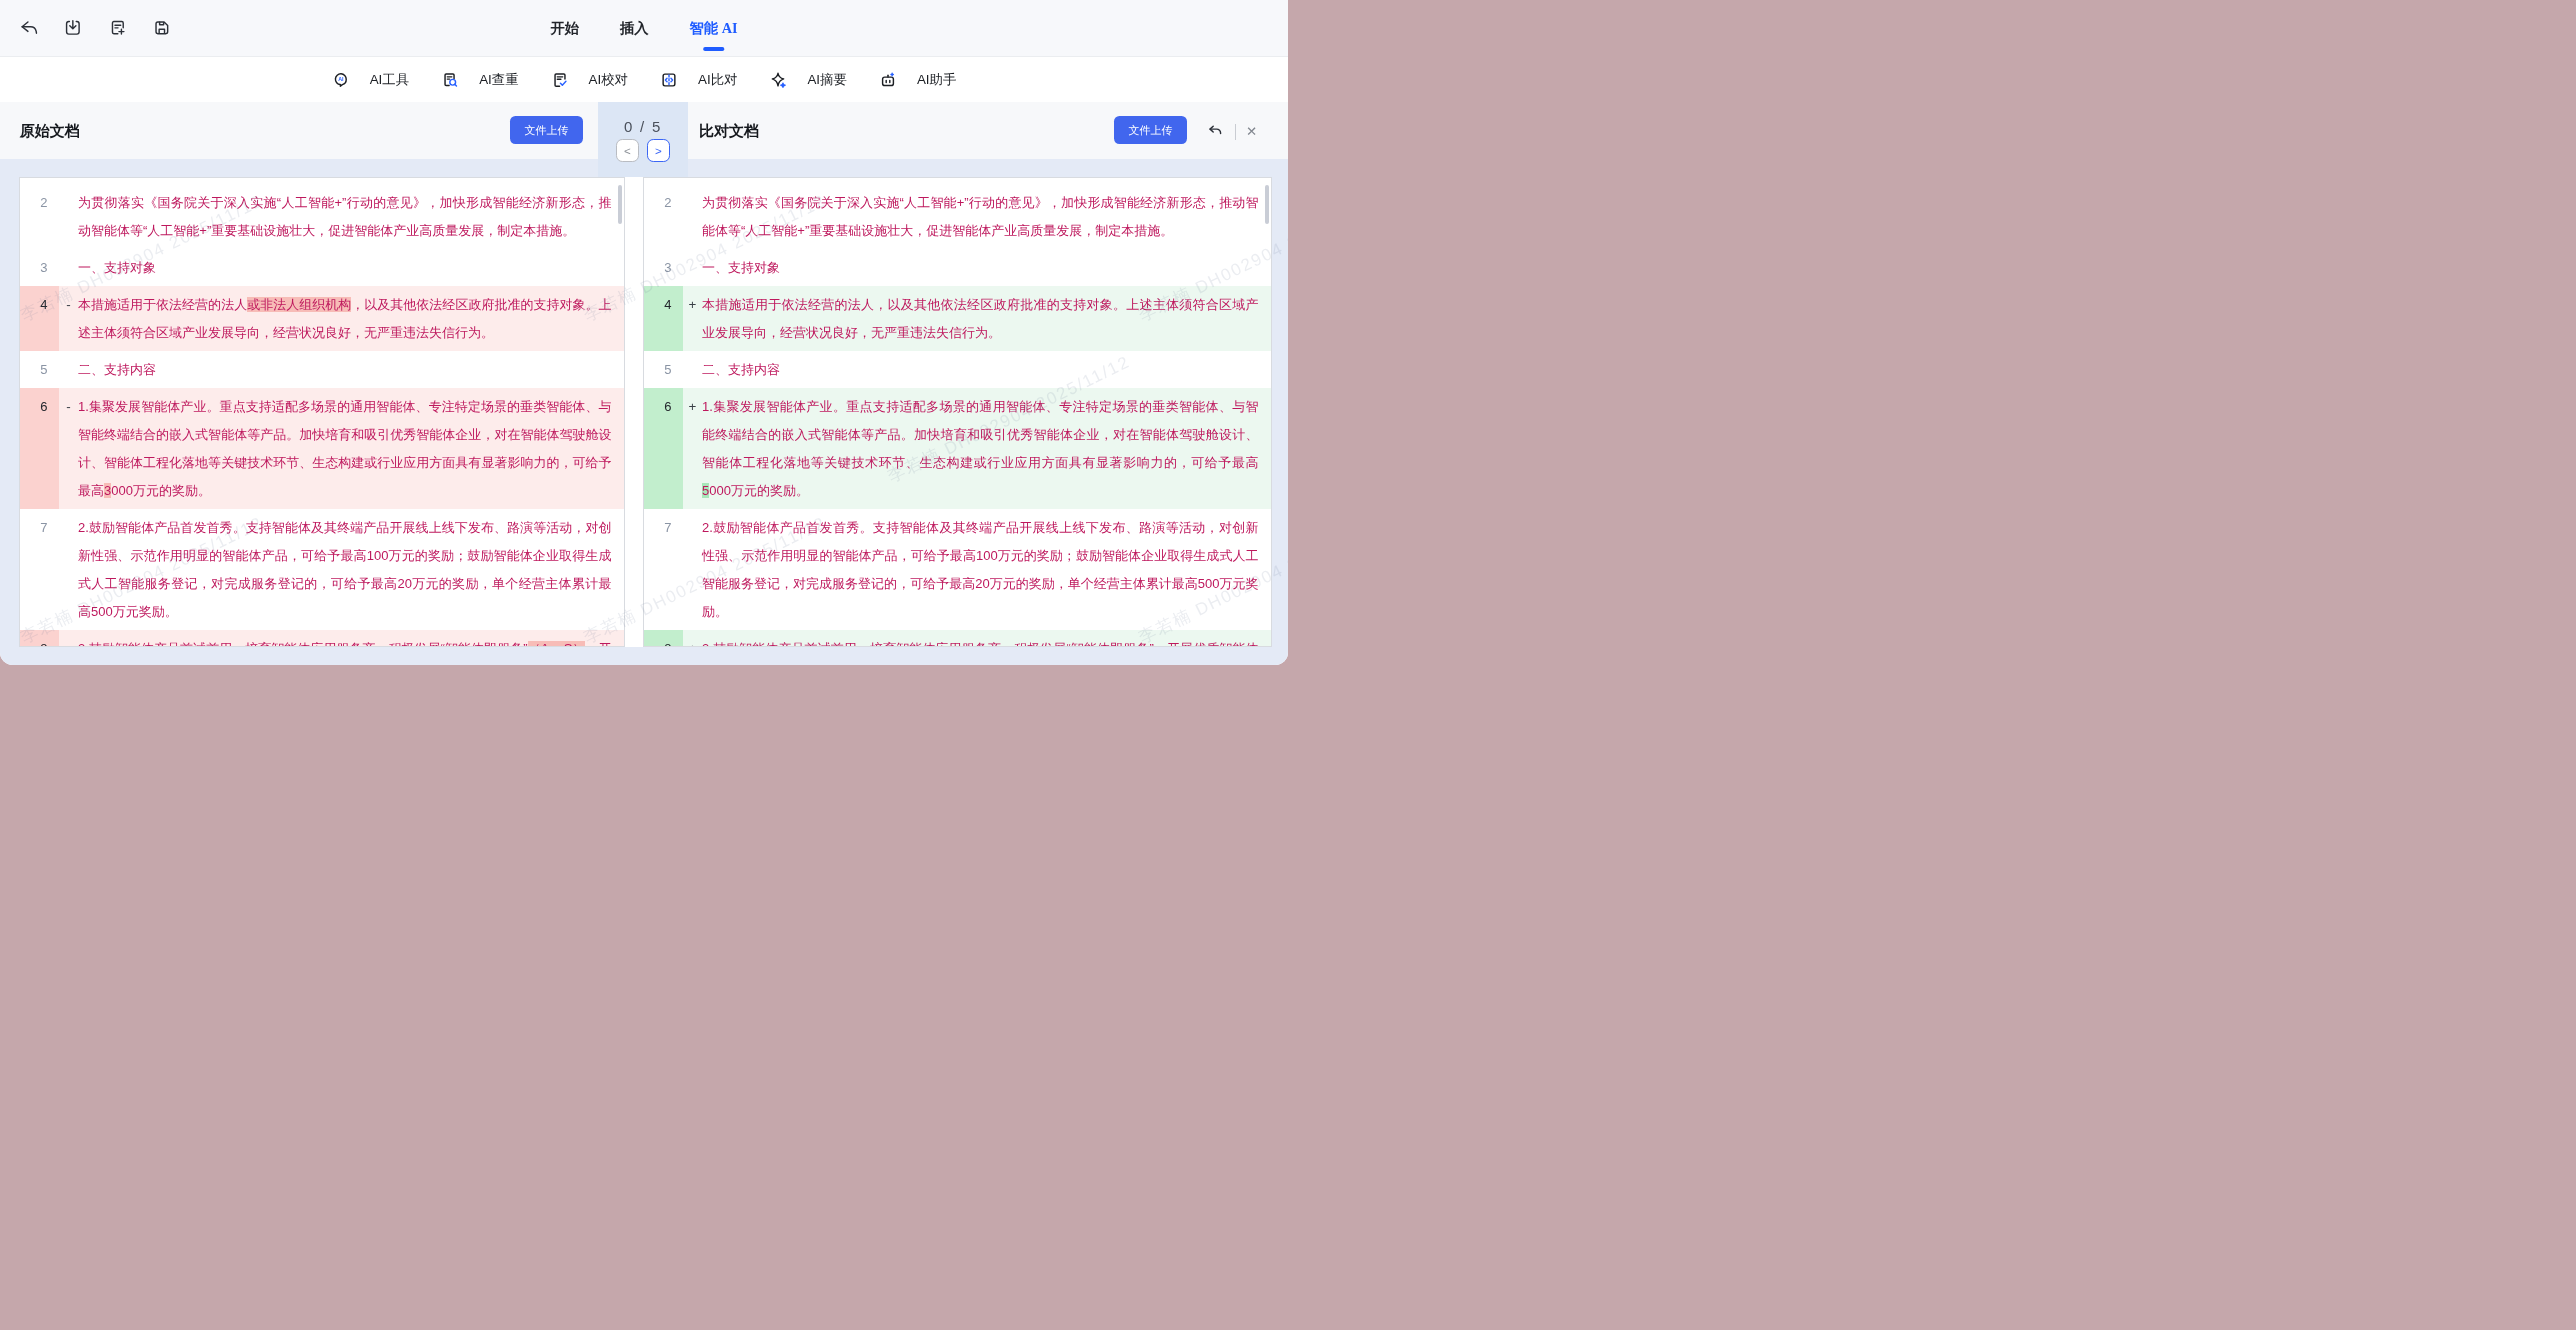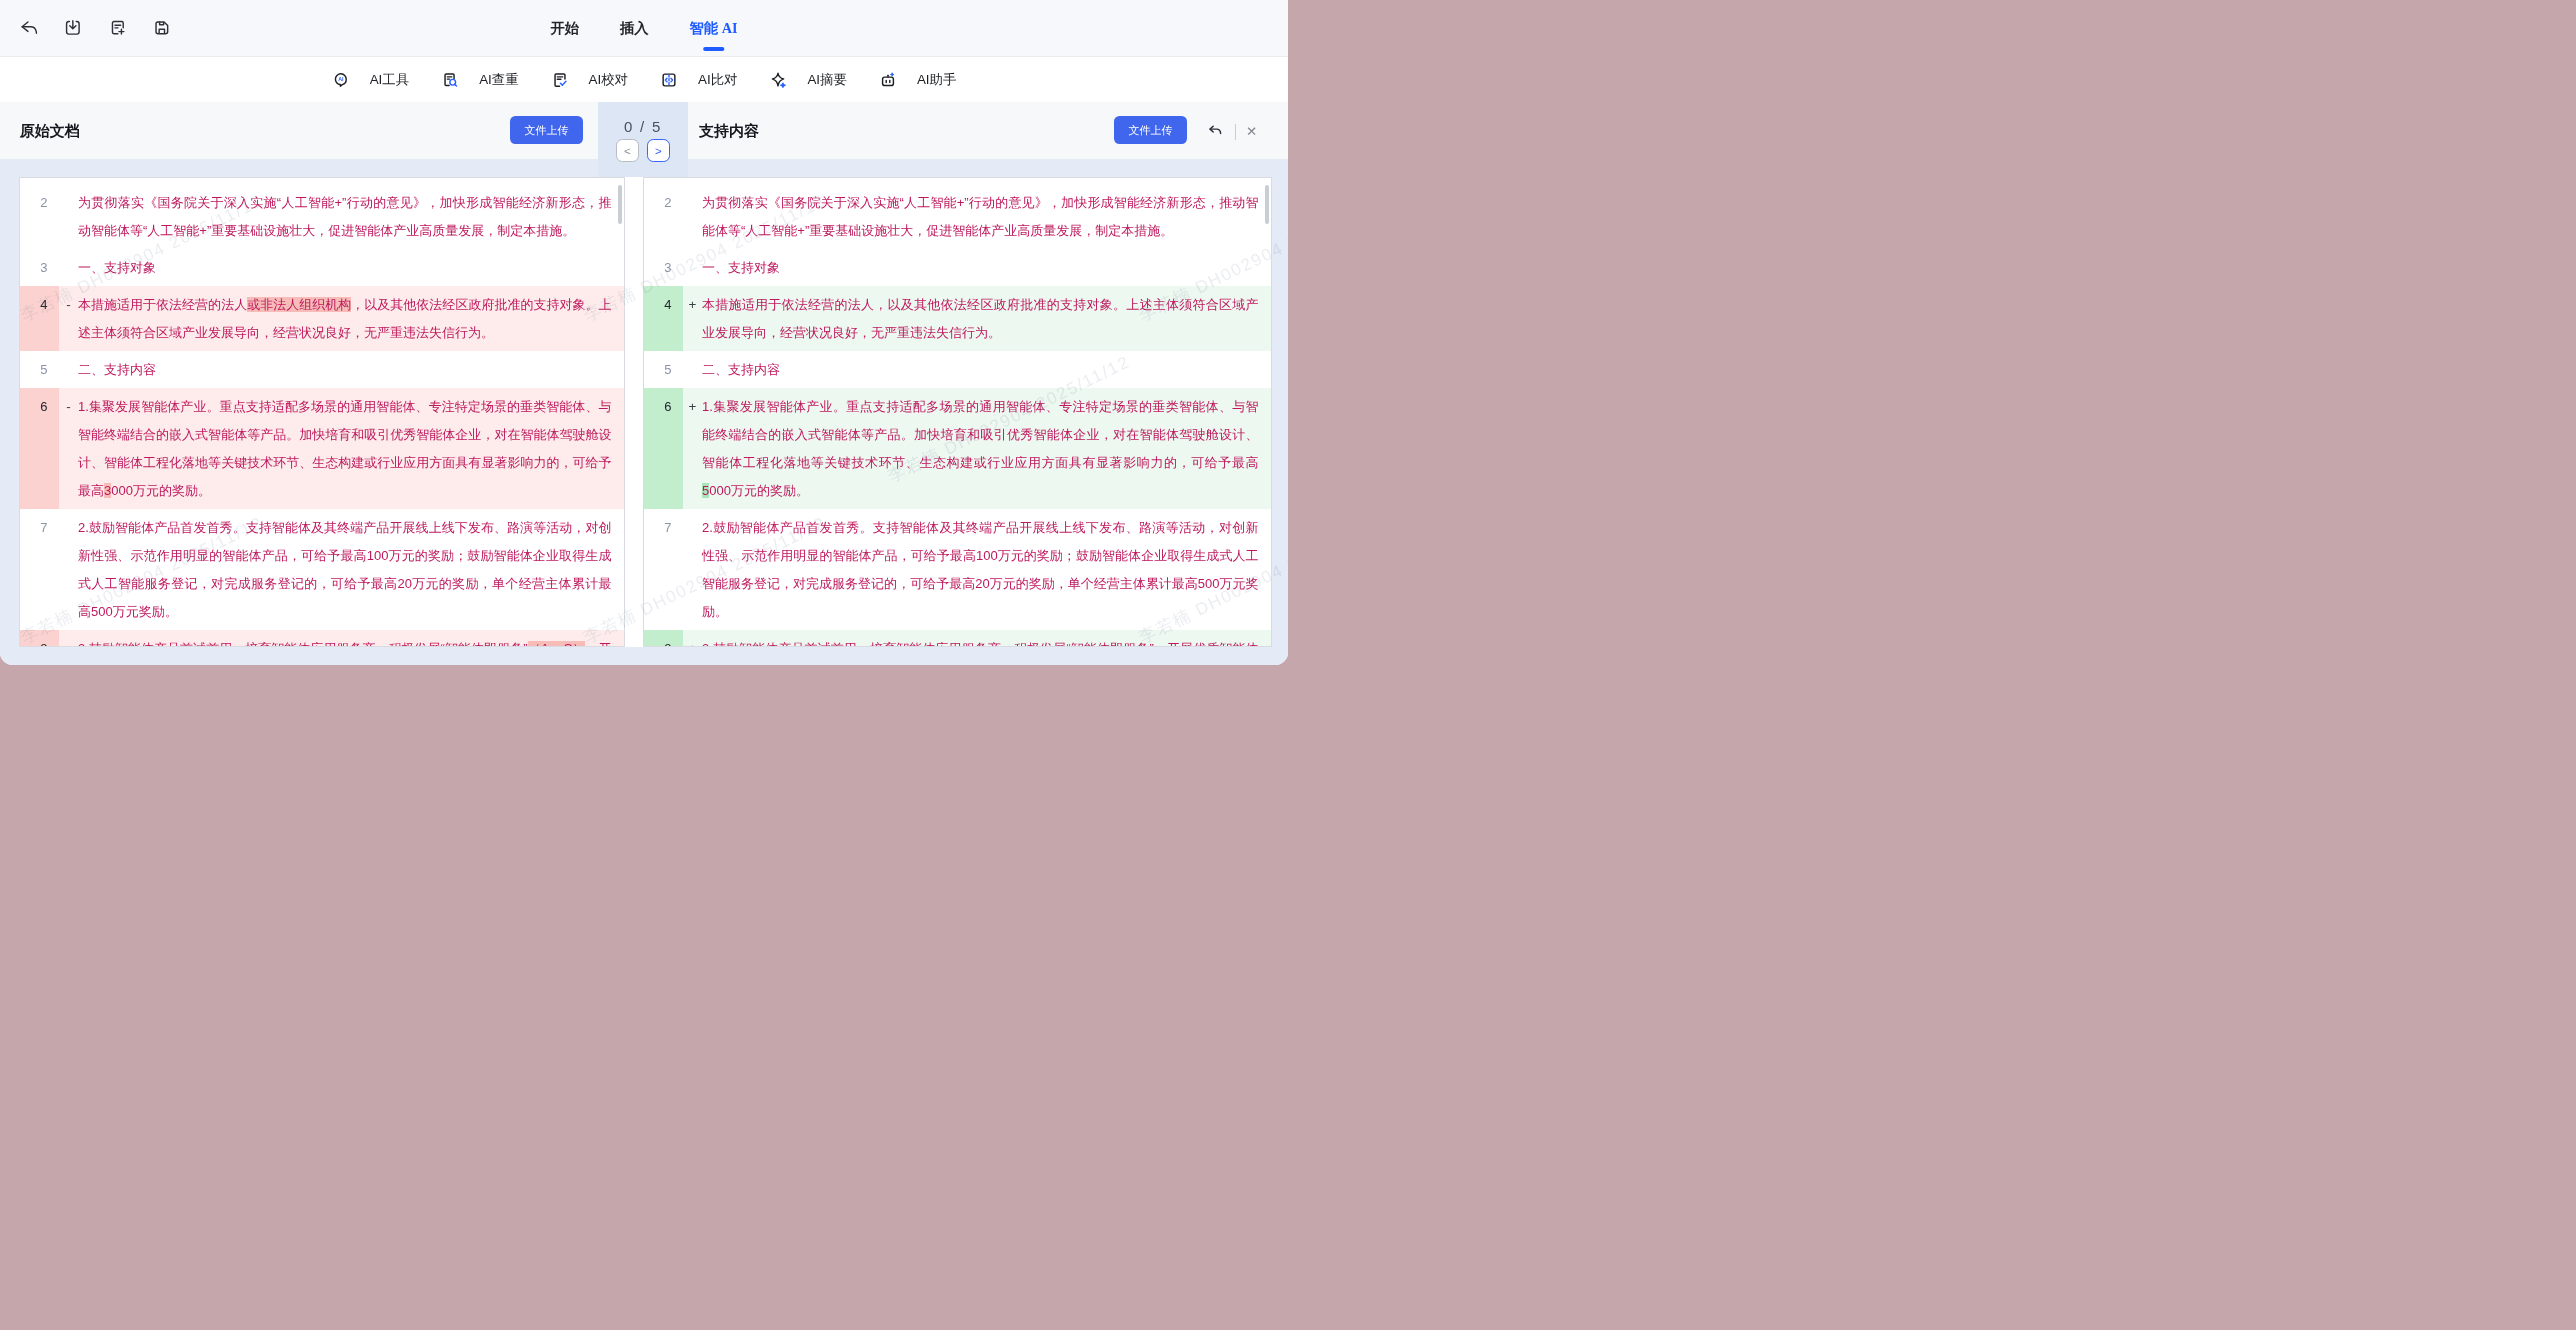--- a/index.html
+++ b/index.html
@@ -165,21 +165,21 @@
             <path fill="none" stroke="#2a62ff" stroke-width="1.6" stroke-linecap="round" stroke-linejoin="round" d="M14.6 2.6 V5.2 M13.3 3.9 H15.9"></path>
           </svg>
         </span>
         <span>AI助手</span>
       </div>
     </div>
 
   <div class="header-row">
     <div class="panel-title" id="left-title">原始文档</div>
     <button class="upload-btn" id="left-upload">文件上传</button>
-    <div class="panel-title" id="right-title">支持内容</div>
+    <div class="panel-title" id="right-title">比对文档</div>
     <button class="upload-btn" id="right-upload">文件上传</button>
     <div class="header-tools">
       <span class="qicon" id="undo-slot">
           <svg width="18" height="18" viewBox="0 0 20 20">
             <path fill="none" stroke="currentColor" stroke-width="1.6" stroke-linecap="round" stroke-linejoin="round" d="M8 3.5 L4.5 6.8 L8 10"></path>
             <path fill="none" stroke="currentColor" stroke-width="1.6" stroke-linecap="round" stroke-linejoin="round" d="M4.5 6.8 H12 A4.2 4.2 0 0 1 16.2 11 V11.8"></path>
           </svg>
         </span>
       <span class="tool-divider"></span>
       <span class="close-x">✕</span>

